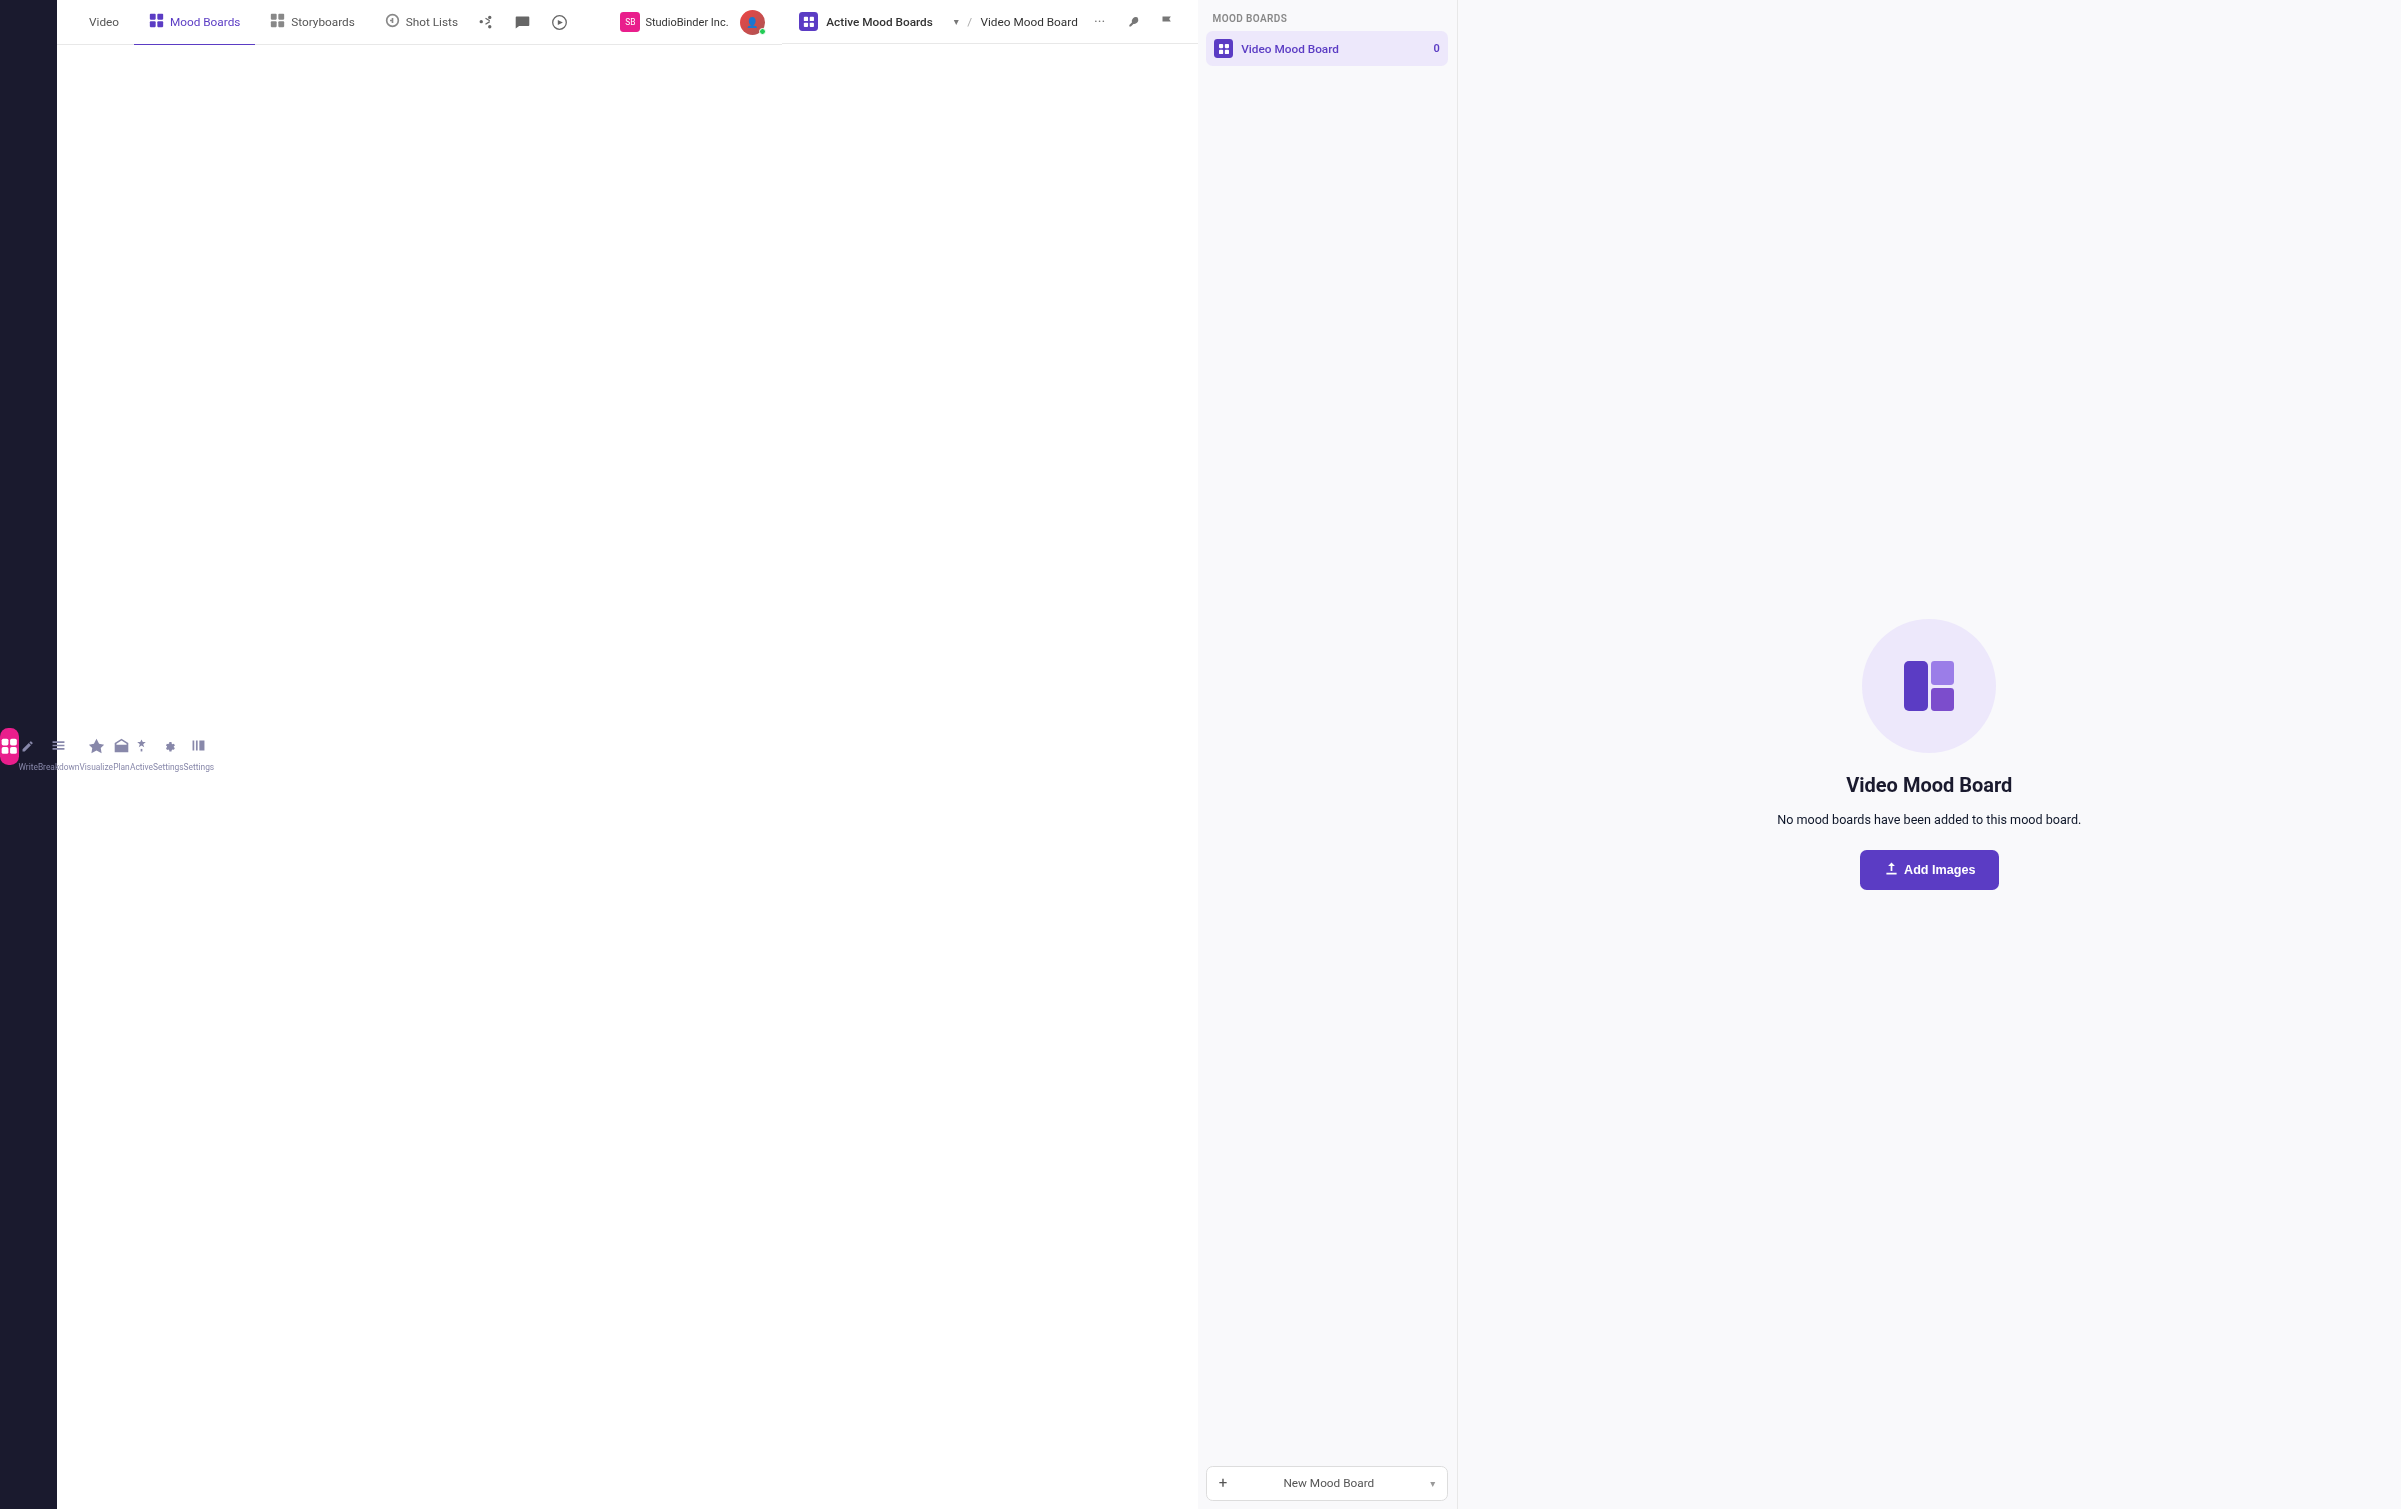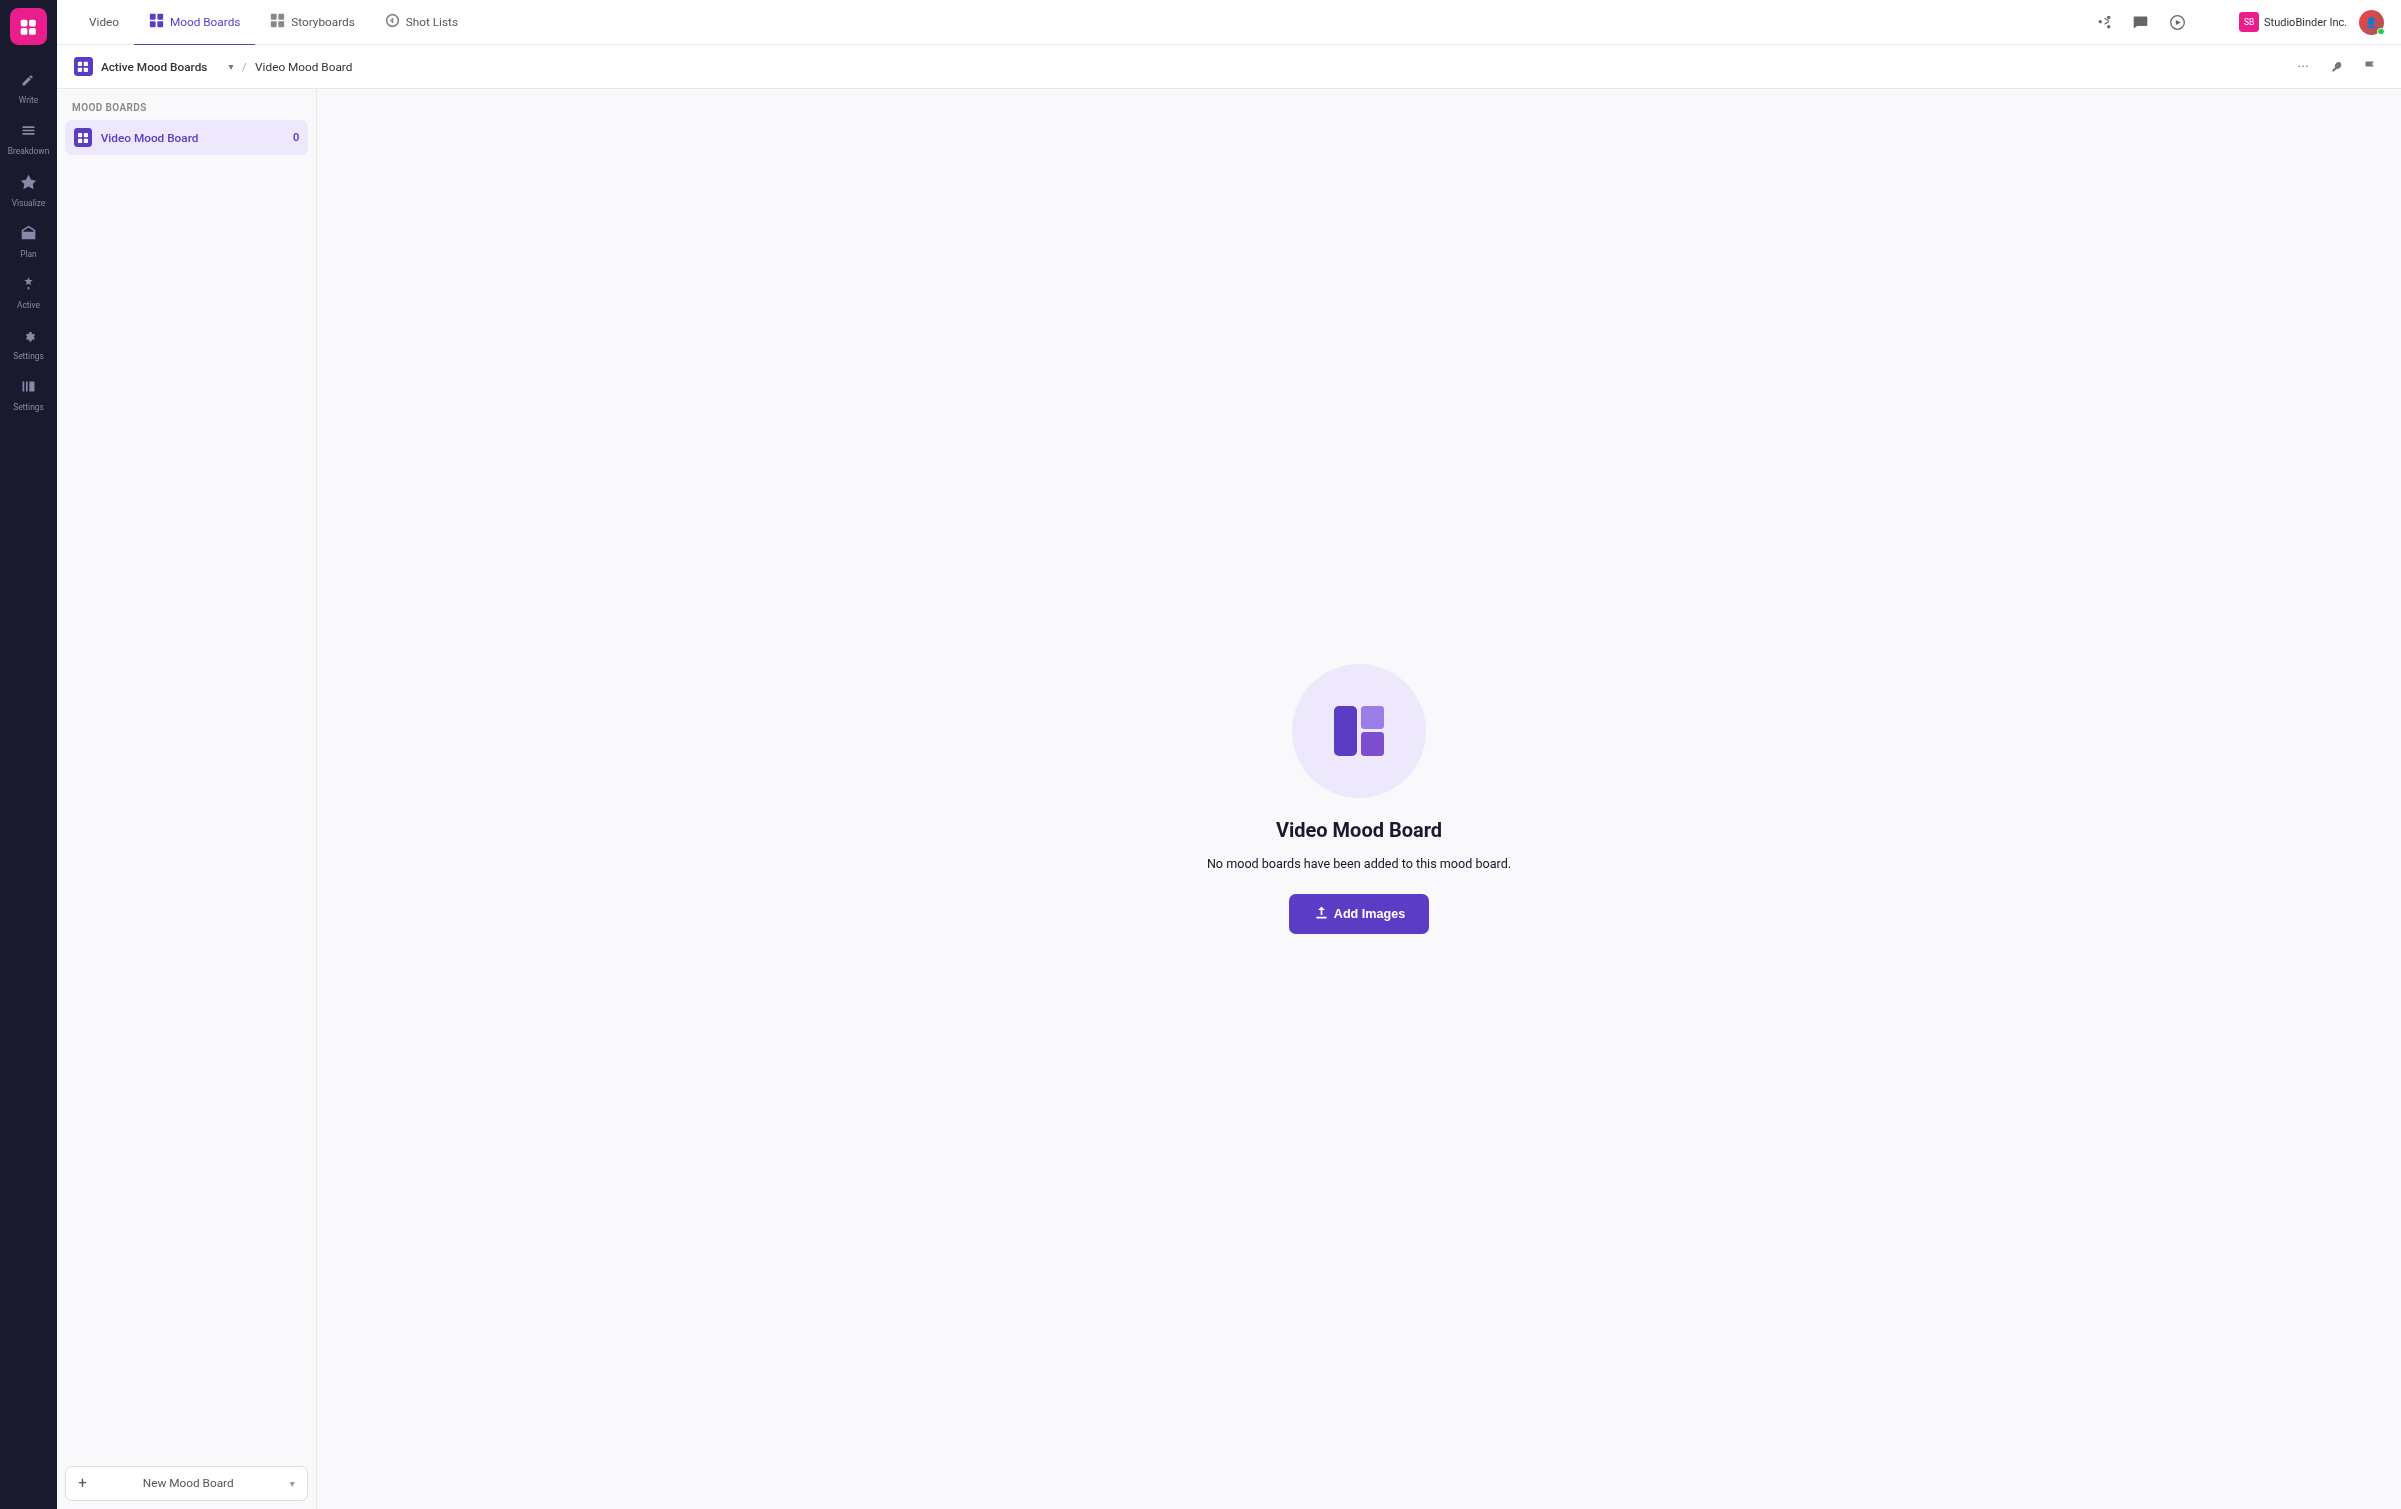--- a/index.html
+++ b/index.html
@@ -3,21 +3,21 @@
   <meta charset="utf-8">
   <style>
     * { box-sizing: border-box; margin: 0; padding: 0; }
     body { font-family: -apple-system, BlinkMacSystemFont, 'Segoe UI', Roboto, sans-serif; background: #f5f5f7; display: flex; height: 100vh; overflow: hidden; }
 
     
     .icon-sidebar {
       width: 57px;
       background: #1a1a2e;
       display: flex;
-      flex-direction: column;
+      flex-direction: row;
       align-items: center;
       padding: 8.4px 0;
       gap: 0;
       flex-shrink: 0;
       z-index: 10;
     }
     .icon-sidebar .logo-area {
       width: 37px;
       height: 37px;
       background: #e91e8c;
@@ -39,21 +39,20 @@
       font-size: 9.2px;
       gap: 3.4px;
     }
     .nav-item .nav-icon { font-size: 15px; }
     .nav-item .nav-label { font-size: 8.4px; }
 
     
     .main-area {
       flex: 1;
       display: flex;
-      flex-direction: column;
       background: white;
       overflow: hidden;
     }
 
     
     .top-nav {
       height: 45px;
       background: white;
       border-bottom: 0.8px solid #e8e8e8;
       display: flex;

